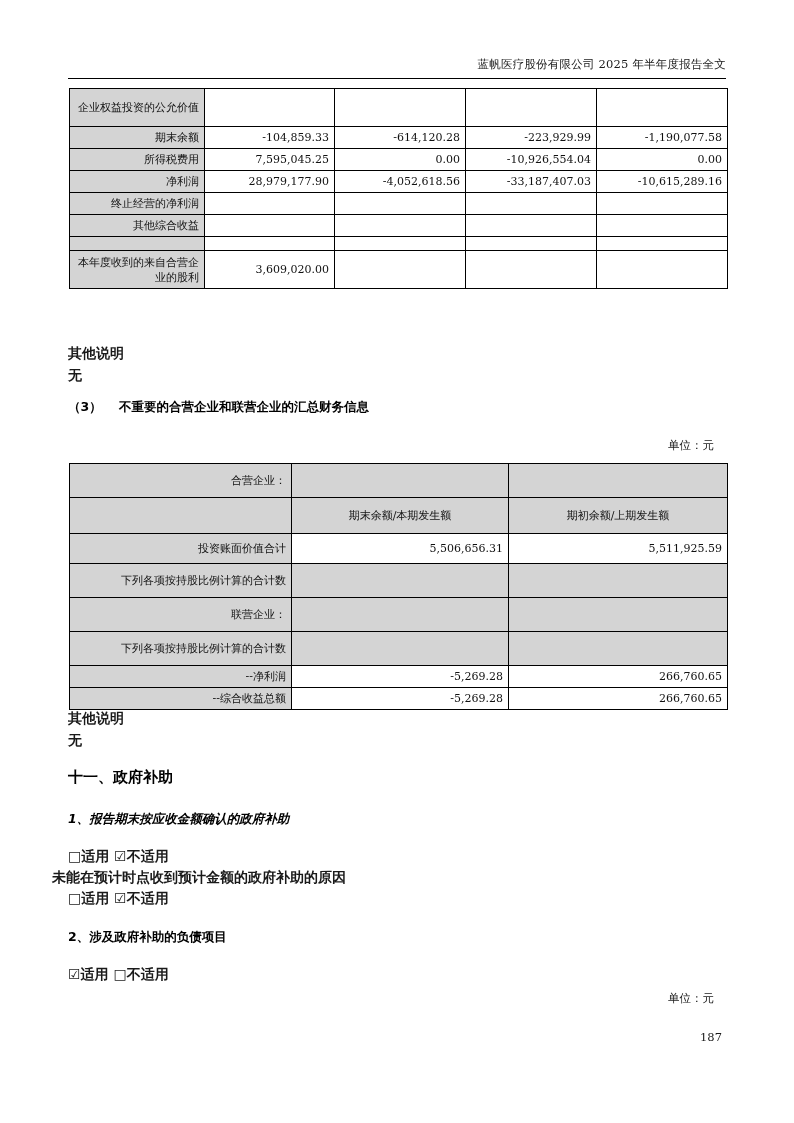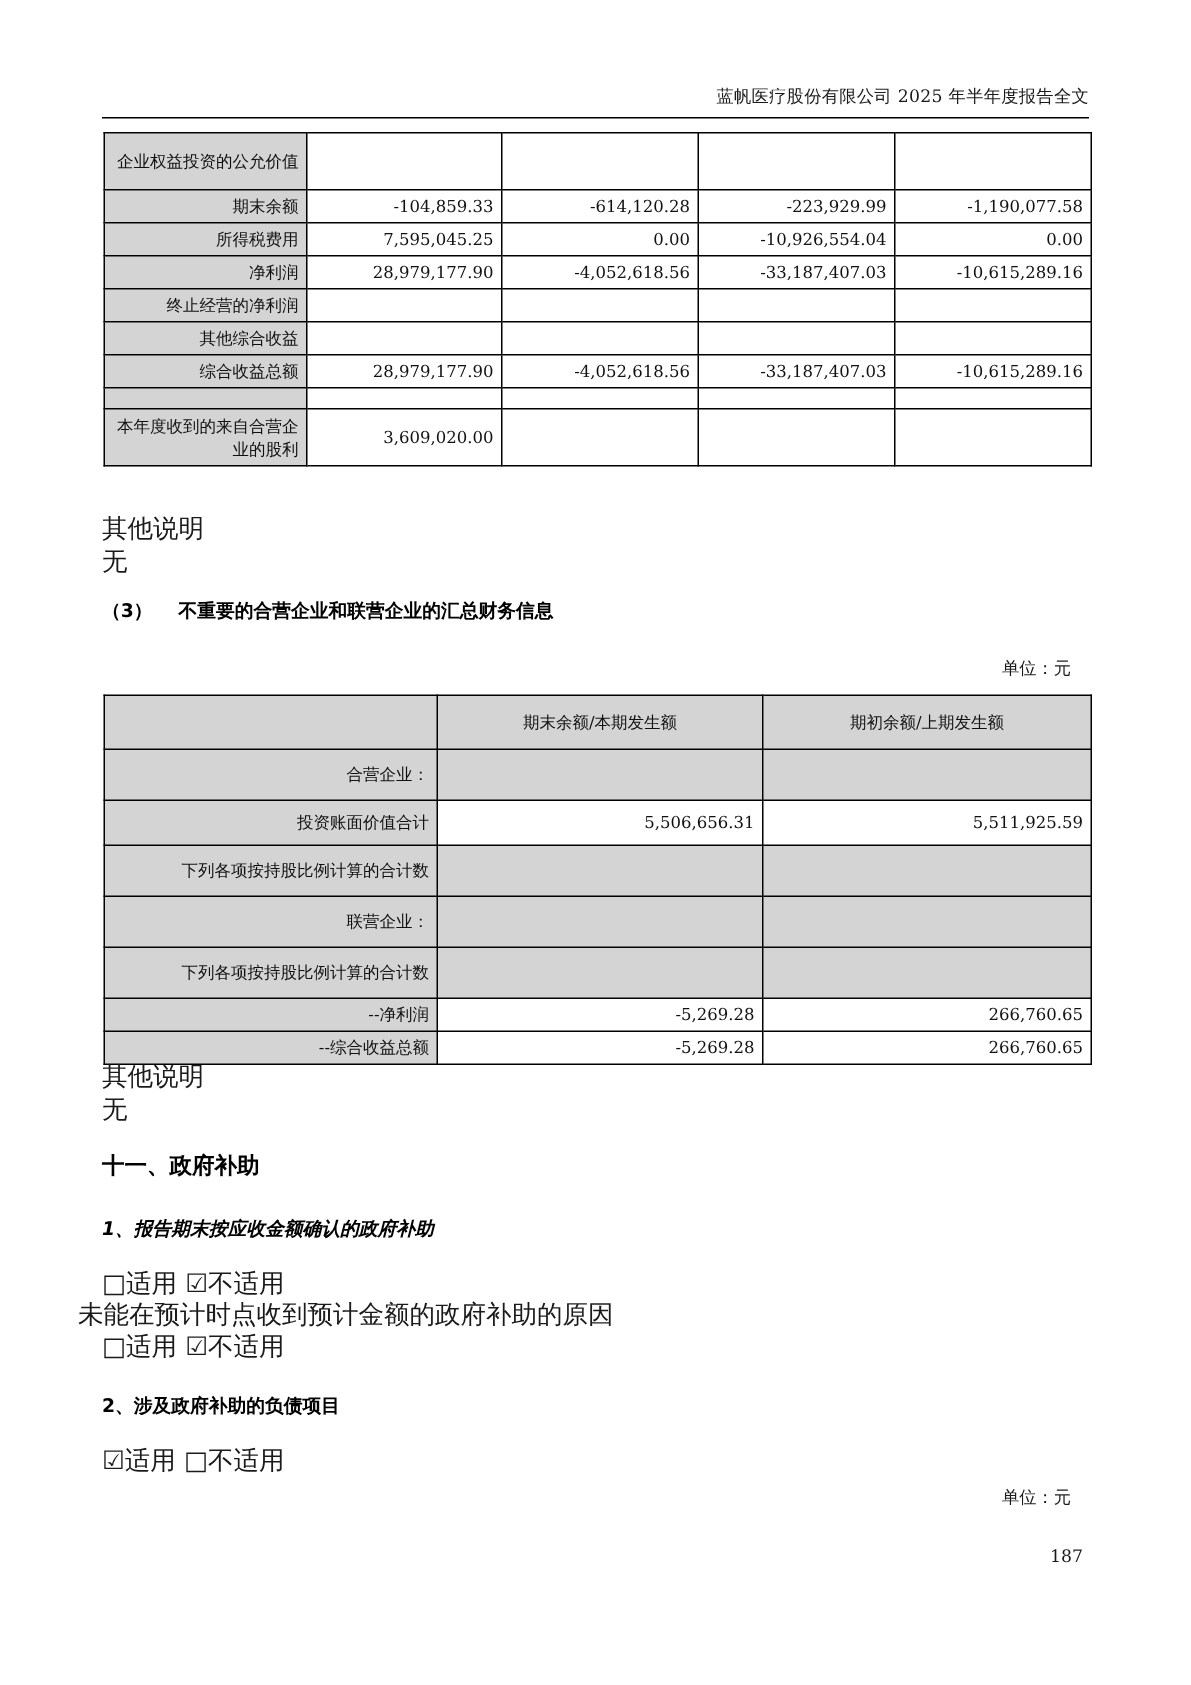--- a/index.html
+++ b/index.html
@@ -40,24 +40,25 @@
     left: 68px;
     top: 78px;
     width: 658px;
     height: 1px;
     background: #000000;
   }
 
   
   .txt {
     position: absolute;
-    font-size: 17px;
+    font-size: 14px;
     line-height: 16px;
     color: #1a1a1a;
     white-space: nowrap;
+    font-weight: bold;
   }
 
   .sec-head {
     position: absolute;
     font-family: "DejaVu Sans", "Liberation Sans", sans-serif;
     font-weight: bold;
     color: #000000;
     white-space: nowrap;
   }
   .h-main   { font-size: 15px; }
@@ -170,27 +171,20 @@
         <td class="val"></td>
         <td class="val"></td>
       </tr>
       <tr style="height:22px">
         <td class="lbl">其他综合收益</td>
         <td class="val"></td>
         <td class="val"></td>
         <td class="val"></td>
         <td class="val"></td>
       </tr>
-      <tr style="height:22px">
-        <td class="lbl">综合收益总额</td>
-        <td class="val">28,979,177.90</td>
-        <td class="val">-4,052,618.56</td>
-        <td class="val">-33,187,407.03</td>
-        <td class="val">-10,615,289.16</td>
-      </tr>
       <tr style="height:14px">
         <td class="lbl"></td>
         <td class="val"></td>
         <td class="val"></td>
         <td class="val"></td>
         <td class="val"></td>
       </tr>
       <tr style="height:38px">
         <td class="lbl">本年度收到的来自合营企业的股利</td>
         <td class="val">3,609,020.00</td>
@@ -209,30 +203,30 @@
 
   <div class="unit" style="left:668px; top:438px;">单位：元</div>
 
   <table class="doc" id="table-immaterial-summary">
     <colgroup>
       <col style="width:222px">
       <col style="width:217px">
       <col style="width:219px">
     </colgroup>
     <tbody>
+      <tr style="height:34px">
+        <td class="lbl">合营企业：</td>
+        <td class="val-gray"></td>
+        <td class="val-gray"></td>
+      </tr>
       <tr style="height:36px">
         <td class="hdr"></td>
         <td class="hdr">期末余额/本期发生额</td>
         <td class="hdr">期初余额/上期发生额</td>
       </tr>
-      <tr style="height:34px">
-        <td class="lbl">合营企业：</td>
-        <td class="val-gray"></td>
-        <td class="val-gray"></td>
-      </tr>
       <tr style="height:30px">
         <td class="lbl">投资账面价值合计</td>
         <td class="val">5,506,656.31</td>
         <td class="val">5,511,925.59</td>
       </tr>
       <tr style="height:34px">
         <td class="lbl">下列各项按持股比例计算的合计数</td>
         <td class="val-gray"></td>
         <td class="val-gray"></td>
       </tr>

